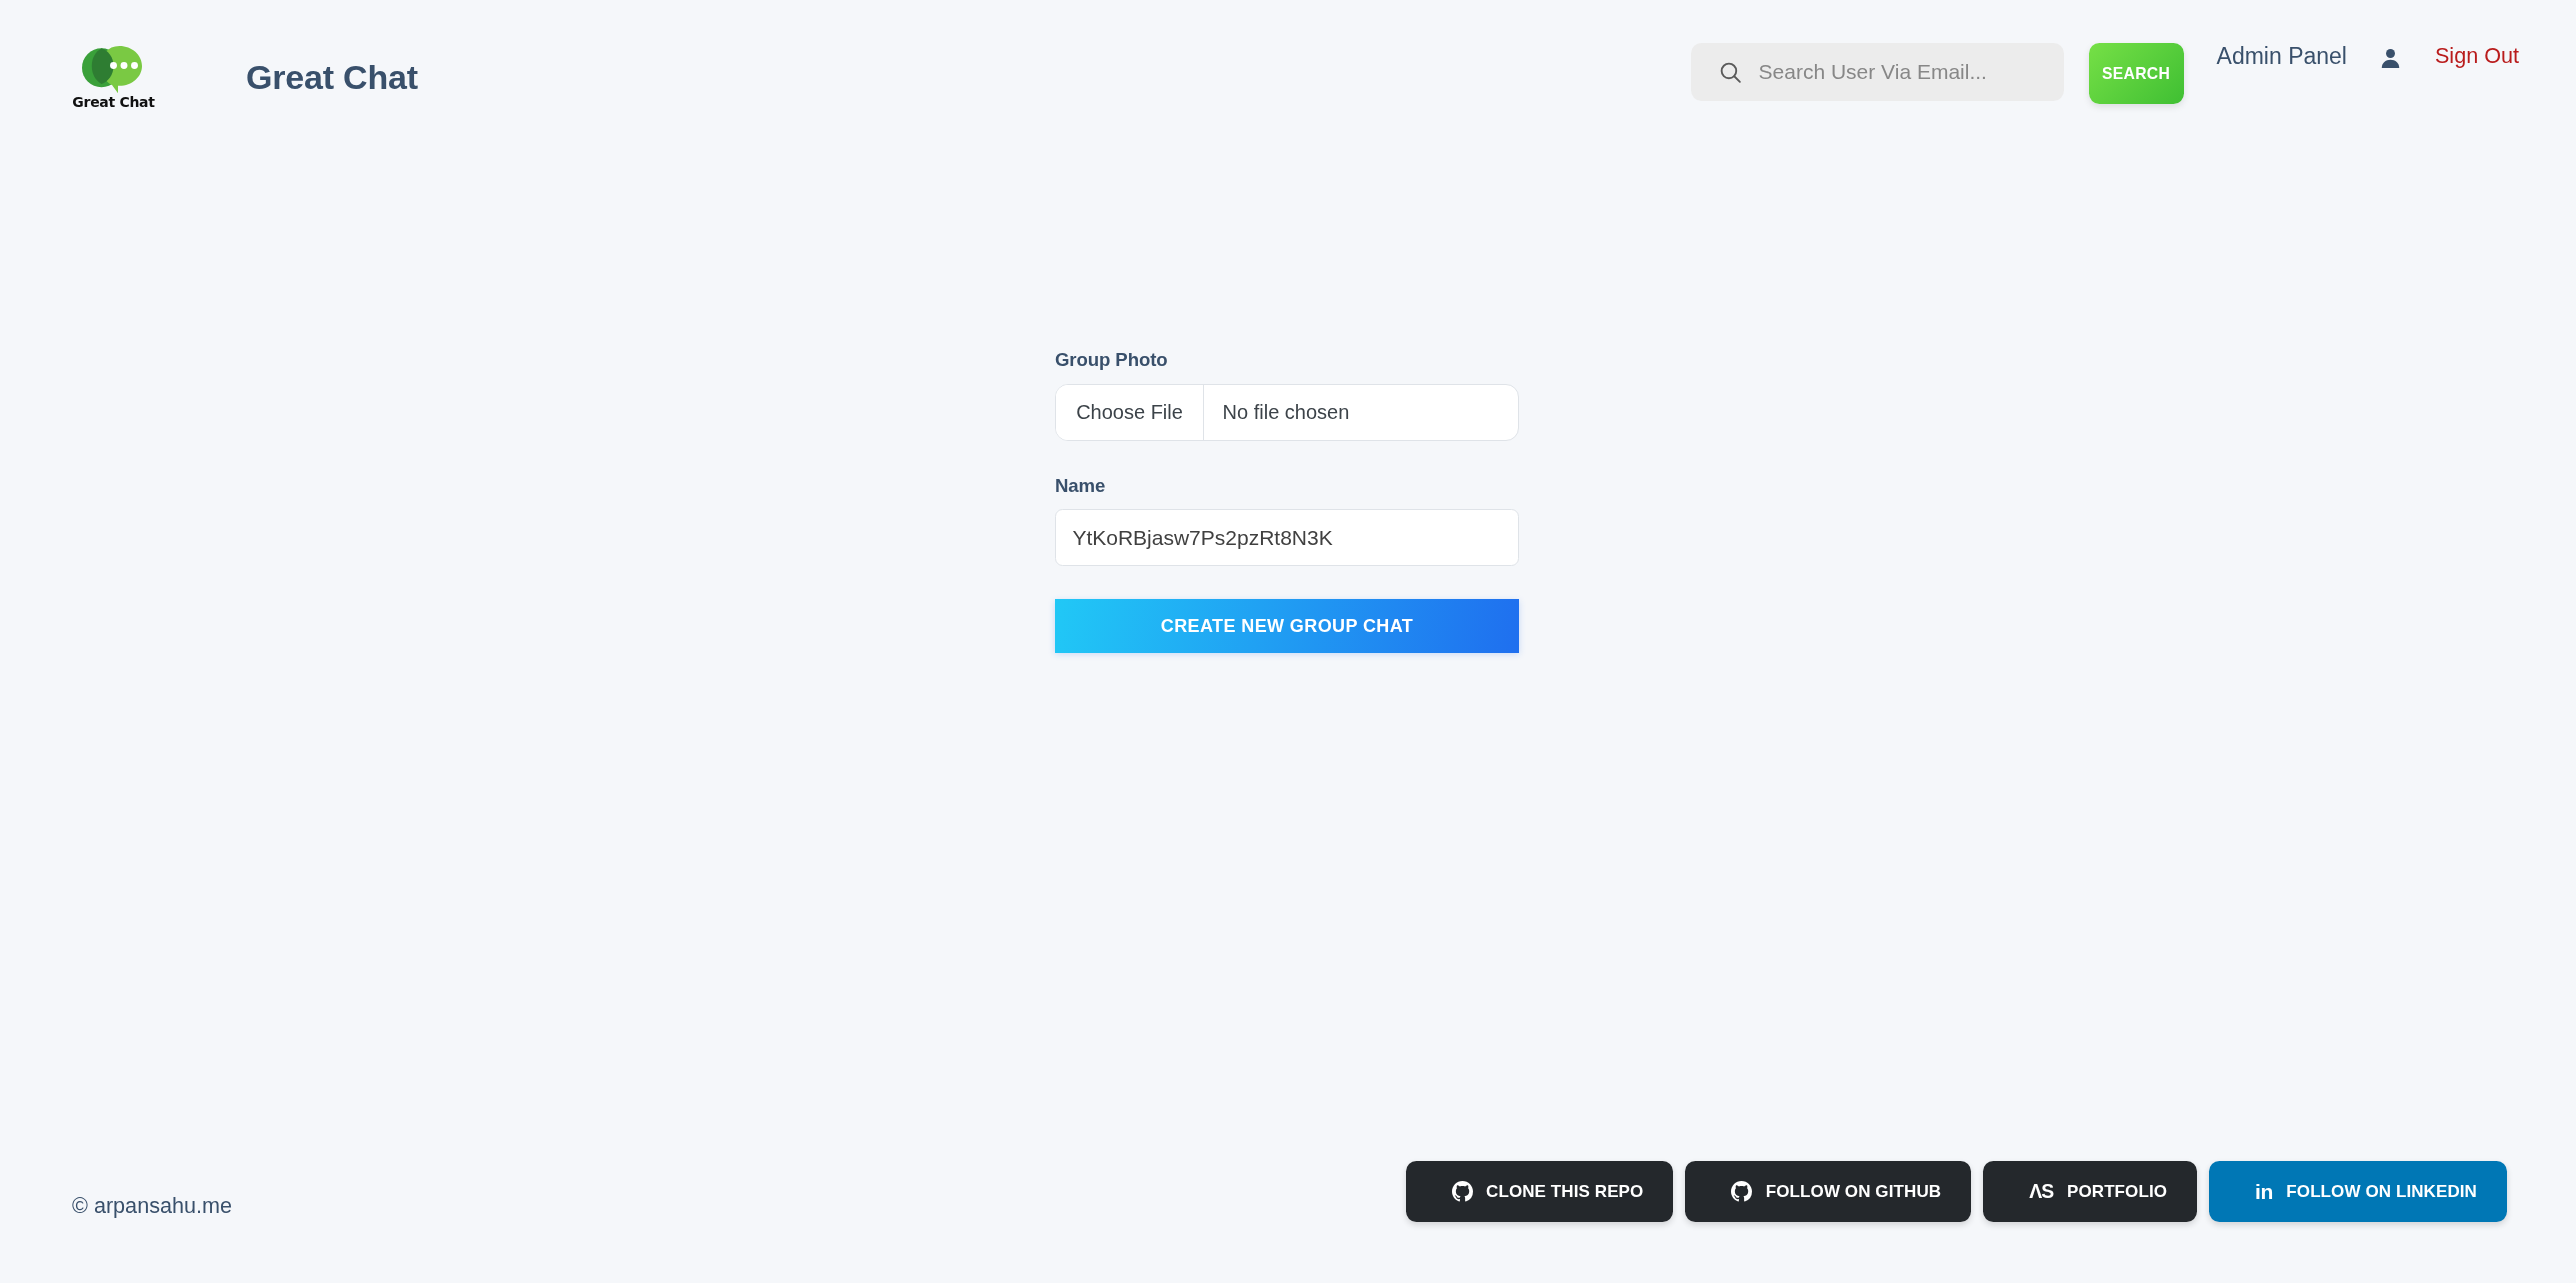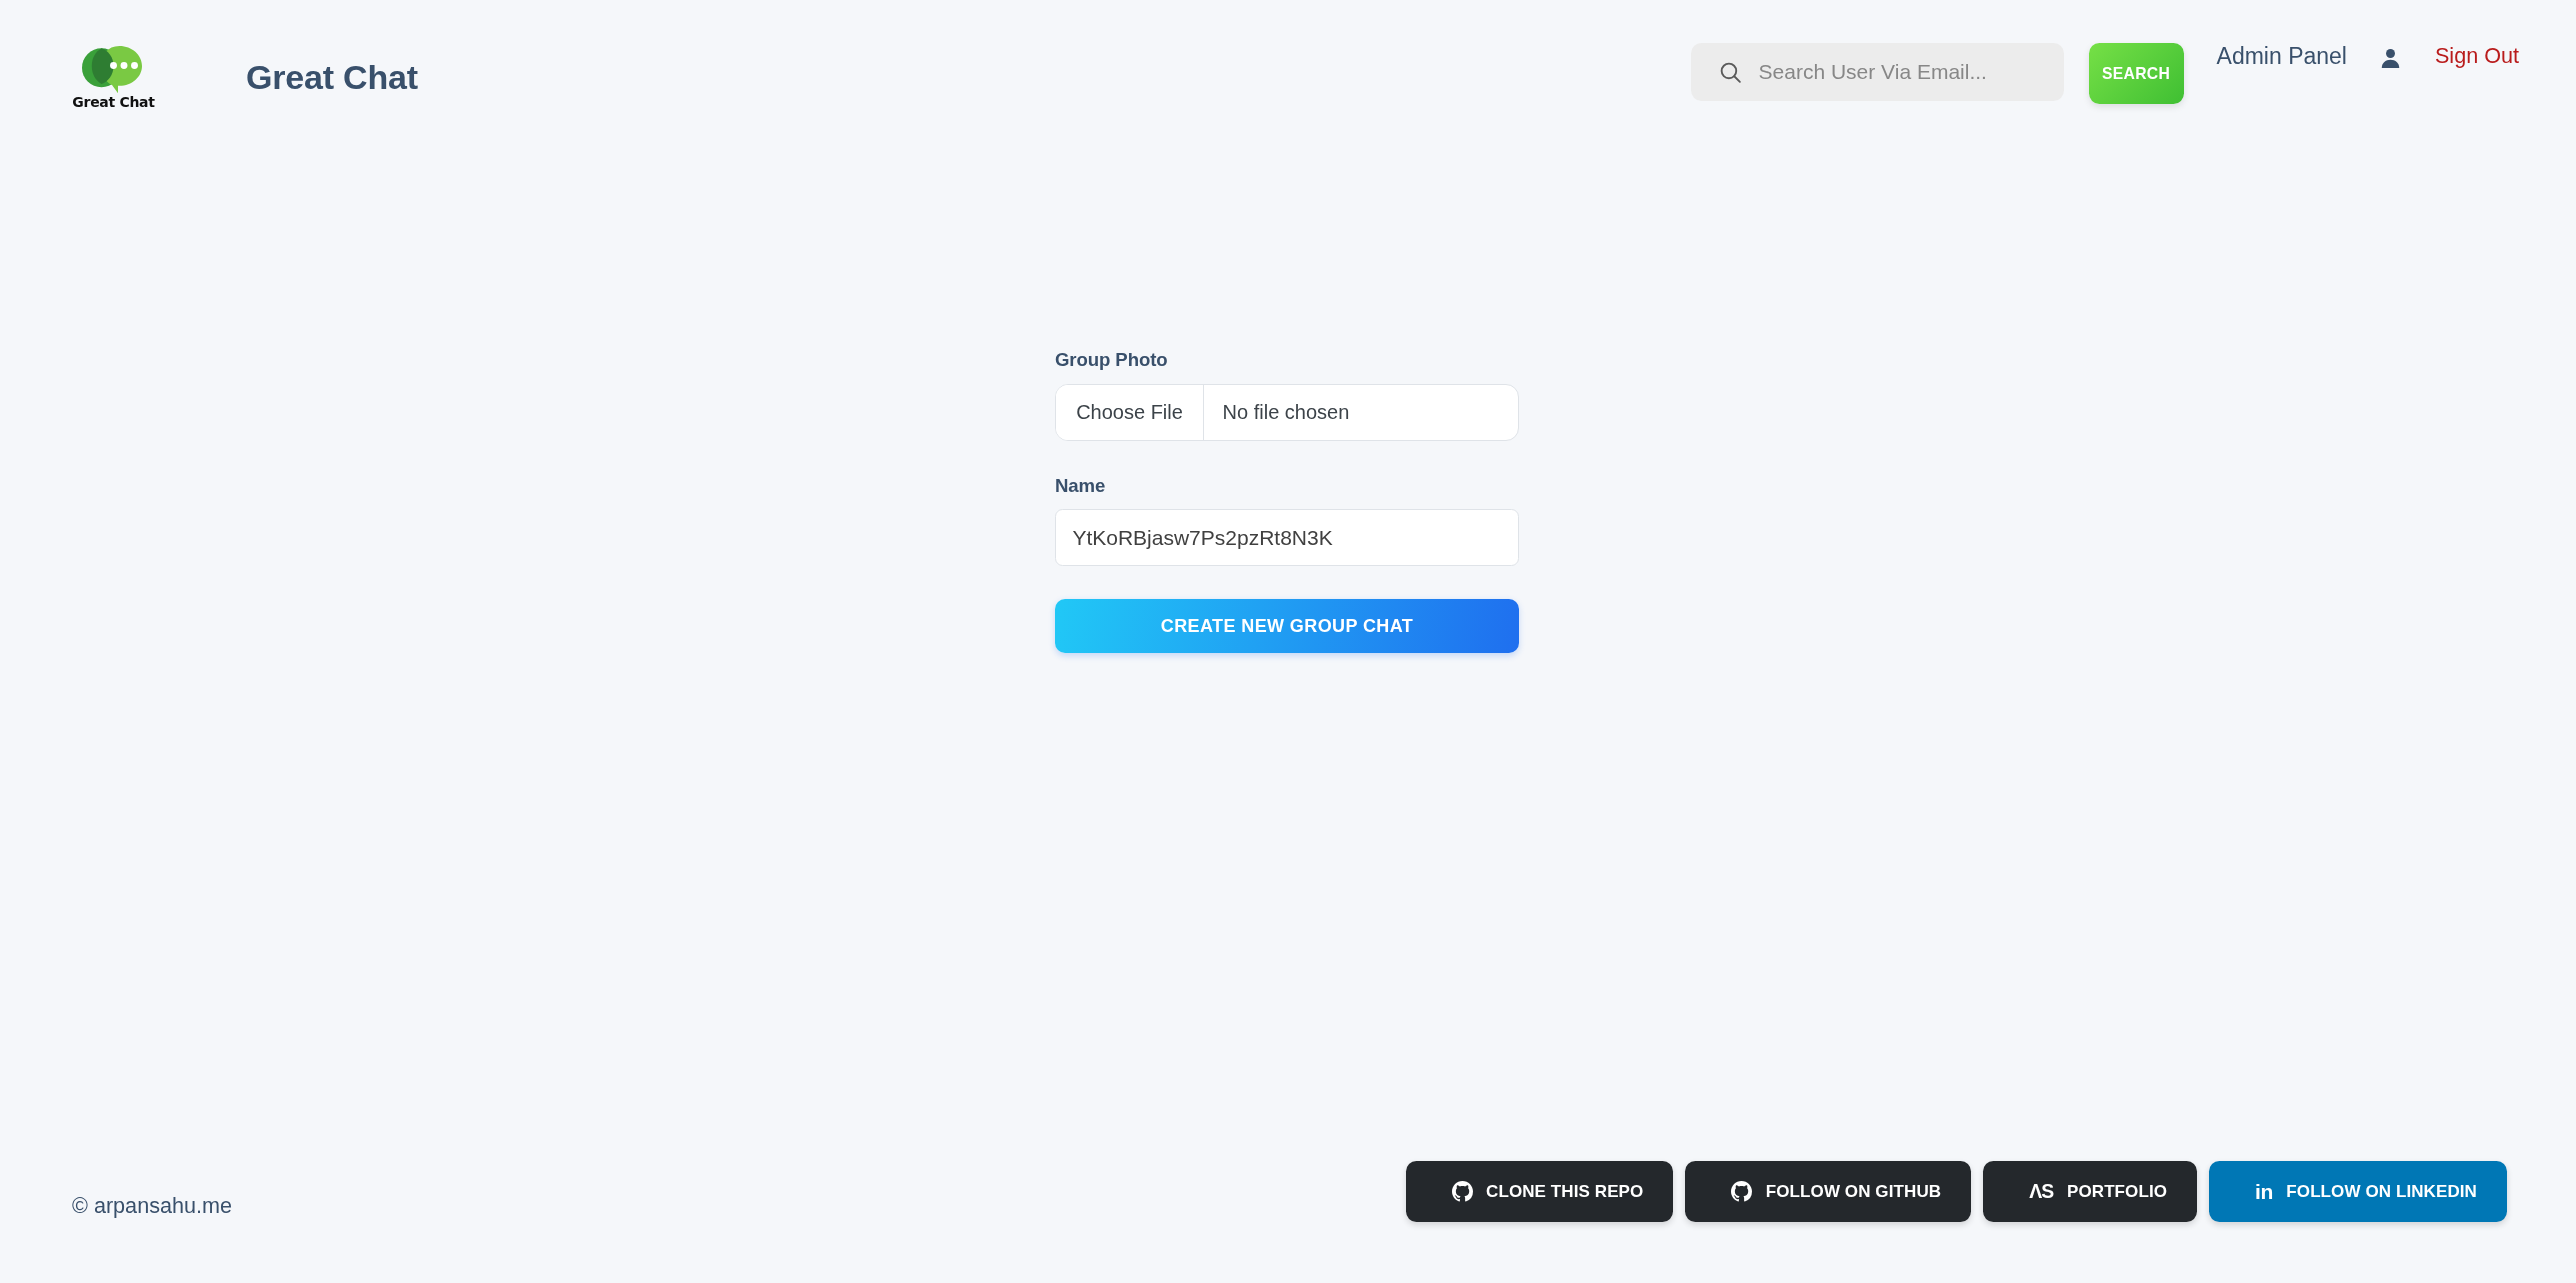--- a/index.html
+++ b/index.html
@@ -219,21 +219,21 @@
     color: #404040;
     outline: none;
   }
 
   .submit-gap { height: 33px; }
 
   .create-button {
     width: 464px;
     height: 54px;
     border: none;
-    border-radius: 10px;
+    border-radius: 0;
     background: linear-gradient(100deg, #21c8f6 0%, #1f6fef 100%);
     color: #ffffff;
     font-family: "Liberation Sans", sans-serif;
     font-size: 18px;
     font-weight: bold;
     letter-spacing: 0.4px;
     cursor: pointer;
     box-shadow: 0 2.2px 6.7px rgba(31,111,239,0.22);
   }
 

